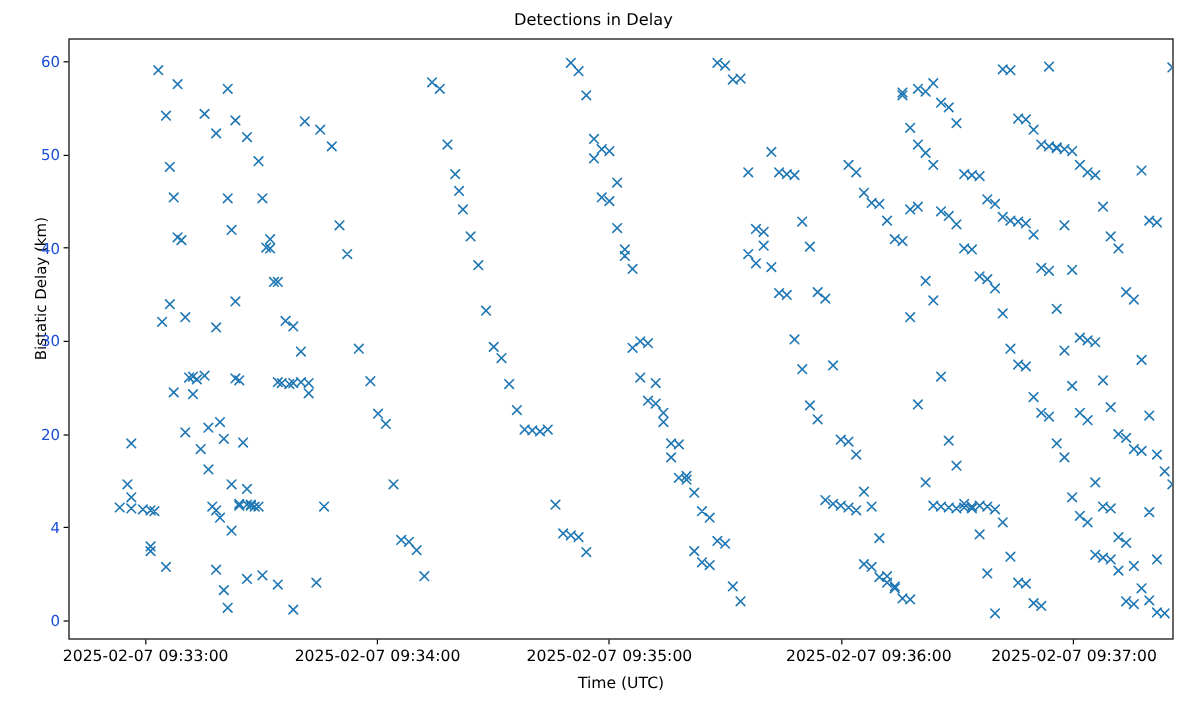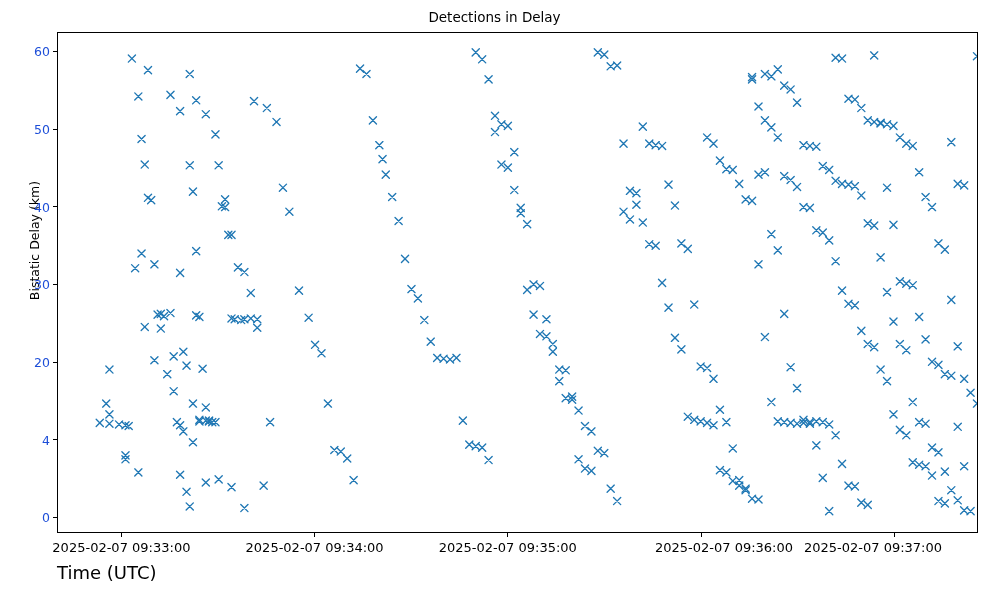--- a/index.html
+++ b/index.html
@@ -79,22 +79,22 @@
     top: 533px;
     width: 1.1px;
     height: 4px;
     background: #000000;
   }
   #xlabel {
     position: absolute;
     left: 57px;
     width: 921px;
     top: 562px;
-    text-align: left;
-    font-size: 18px;
+    text-align: center;
+    font-size: 13px;
     color: #000000;
   }
   #ylabel {
     position: absolute;
     left: -96px;
     top: 233px;
     width: 260px;
     text-align: center;
     font-size: 12.5px;
     color: #000000;
@@ -489,15 +489,15 @@
     <div class="ytick-mark" style="top: 128.593px;"></div>
     <div class="ytick-mark" style="top: 50.9186px;"></div>
     <div class="xtick-label" style="left: 121.406px;">2025-02-07 09:33:00</div>
     <div class="xtick-mark" style="left: 120.906px;"></div>
     <div class="xtick-label" style="left: 314.622px; text-align: center;">2025-02-07 09:34:00</div>
     <div class="xtick-mark" style="left: 314.122px;"></div>
     <div class="xtick-label" style="left: 507.839px;">2025-02-07 09:35:00</div>
     <div class="xtick-mark" style="left: 507.339px;"></div>
     <div class="xtick-label" style="left: 724px;">2025-02-07 09:36:00</div>
     <div class="xtick-mark" style="left: 700.556px;"></div>
-    <div class="xtick-label" style="left: 873px;">2025-02-07 09:37:00</div>
+    <div class="xtick-label" style="left: 895px;">2025-02-07 09:37:00</div>
     <div class="xtick-mark" style="left: 893.773px;"></div>
   </div>
 
 </body></html>

